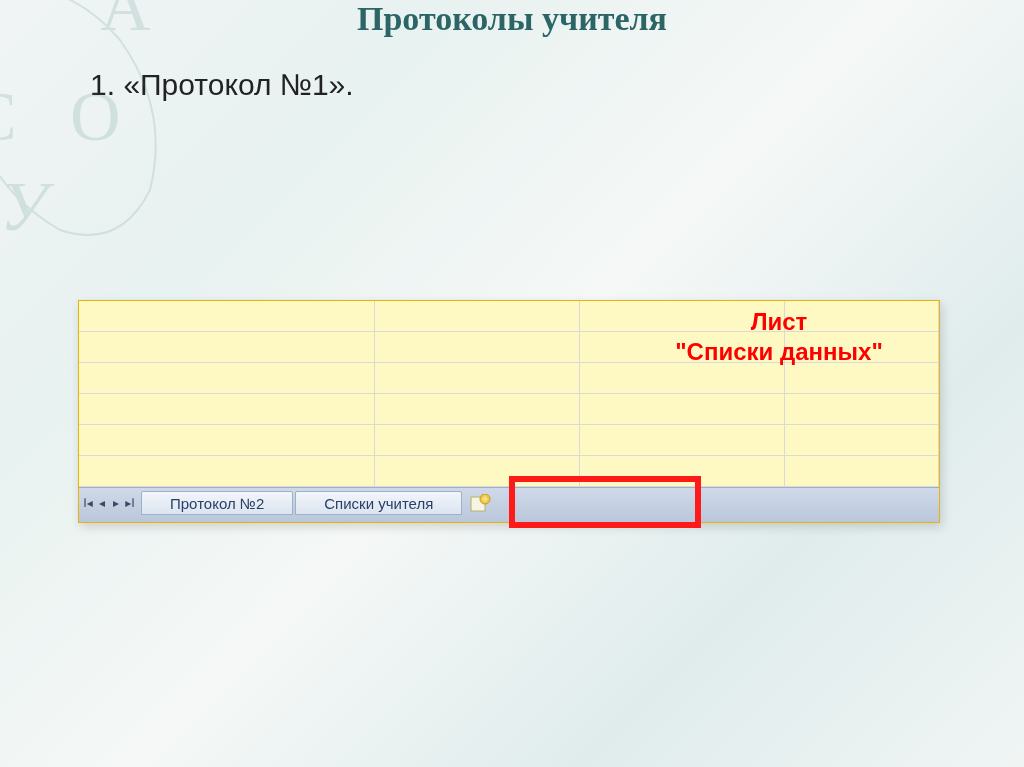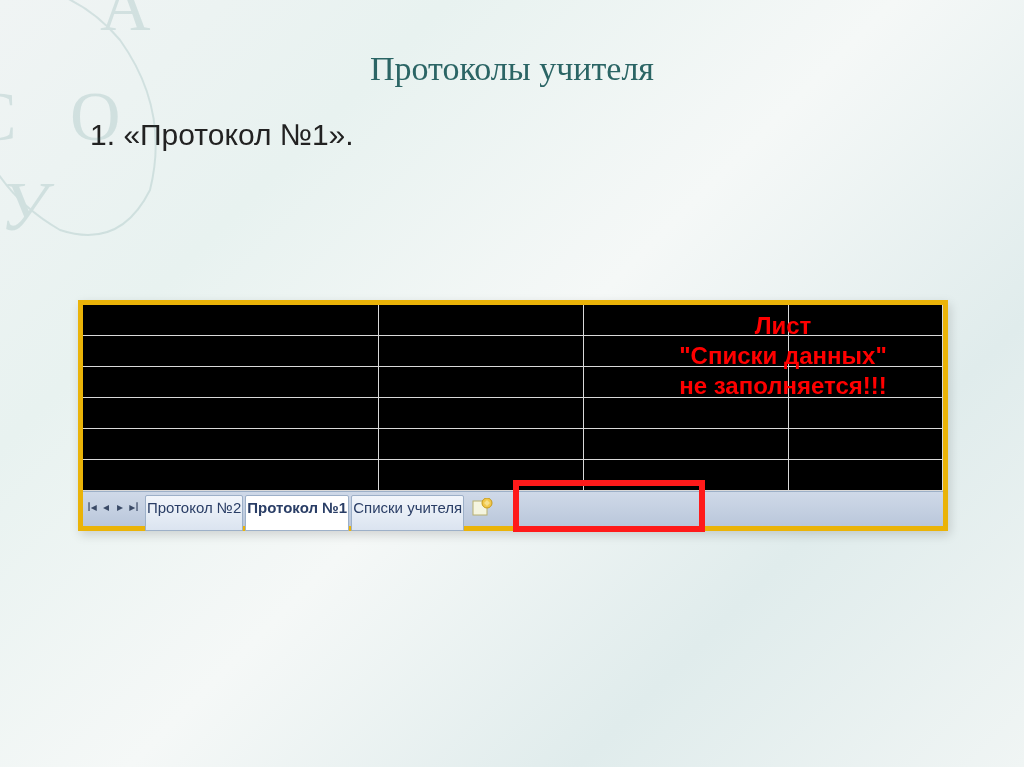--- a/index.html
+++ b/index.html
@@ -17,41 +17,40 @@
     top: -40px;
     left: -60px;
     width: 260px;
     height: 300px;
     opacity: 0.15;
     pointer-events: none;
   }
   .title {
     text-align: center;
     font-size: 34px;
-    font-weight: normal;
+    font-weight: bold;
     color: #2b6565;
-    padding-top: 50px;
     font-family: Georgia, serif;
   }
   .list-area {
     margin: 30px 0 0 90px;
     font-size: 30px;
     color: #222;
   }
   .list-row {
     margin: 16px 0;
   }
   .spreadsheet-card {
     position: absolute;
     left: 78px;
     top: 300px;
     width: 860px;
-    border: 5px solid #eab308;
+    border: 1px solid #eab308;
     box-shadow: 2px 4px 10px rgba(0,0,0,0.15);
-    background: #000000;
+    background: #fef9c3;
   }
   .grid-rows {
     position: relative;
   }
   .grid-row {
     height: 30px;
     border-bottom: 1px solid #d9d9d9;
     border-right: 1px solid #d9d9d9;
     position: relative;
   }
@@ -97,23 +96,23 @@
     gap: 4px;
     color: #3a4a66;
     font-size: 12px;
   }
   .nav-btn {
     width: 10px;
     text-align: center;
     cursor: default;
   }
   .sheet-tab {
-    height: 36px;
+    height: 24px;
     margin-top: 3px;
-    padding: 0 1px;
+    padding: 0 28px;
     line-height: 24px;
     font-size: 15px;
     color: #2a3e66;
     background: linear-gradient(#f2f6fb, #dbe4f0);
     border: 1px solid #9db0c8;
     border-top-left-radius: 2px;
     border-top-right-radius: 2px;
     position: relative;
     box-sizing: border-box;
   }
@@ -167,33 +166,31 @@
     <div class="grid-row"></div>
     <div class="grid-row"></div>
     <div class="grid-row"></div>
     <div class="vline v1"></div>
     <div class="vline v2"></div>
     <div class="vline v3"></div>
 
     <div class="warning-text">
       <div>Лист</div>
       <div>"Списки данных"</div>
-      <div>не заполняется!!!</div>
     </div>
   </div>
 
   <div class="tab-bar">
     <div class="nav-group">
       <span class="nav-btn">ꓲ◂</span>
       <span class="nav-btn">◂</span>
       <span class="nav-btn">▸</span>
       <span class="nav-btn">▸ꓲ</span>
     </div>
     <div class="sheet-tab">Протокол №2</div>
-    <div class="sheet-tab active">Протокол №1</div>
     <div class="sheet-tab hl">Списки учителя</div>
     <div class="new-tab-icon">
       <svg width="22" height="18" viewBox="0 0 22 18">
         <rect x="1" y="3" width="14" height="14" fill="#f5f5e0" stroke="#b8b070"></rect>
         <circle cx="15" cy="5" r="5" fill="#f2c84b" stroke="#c79a1a"></circle>
         <path d="M15 2 L18 5 L15 8 L12 5 Z" fill="#f8e08a"></path>
       </svg>
     </div>
 
     <div class="red-box" style="left:430px; top:-12px; width:192px; height:52px;"></div>

